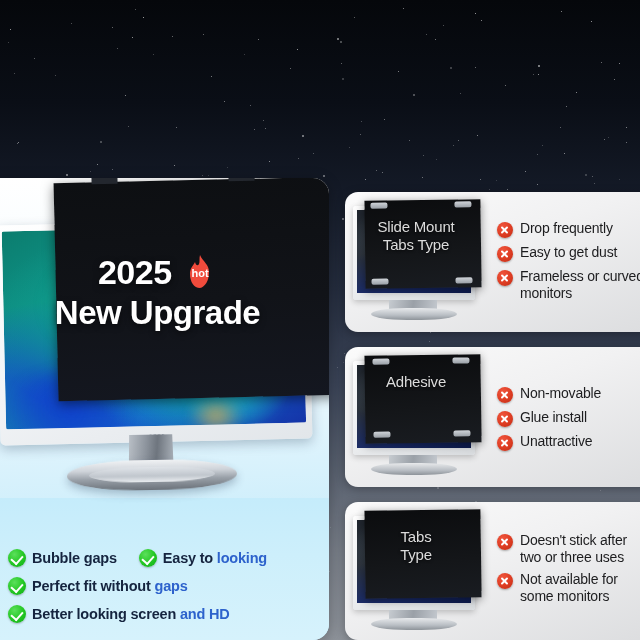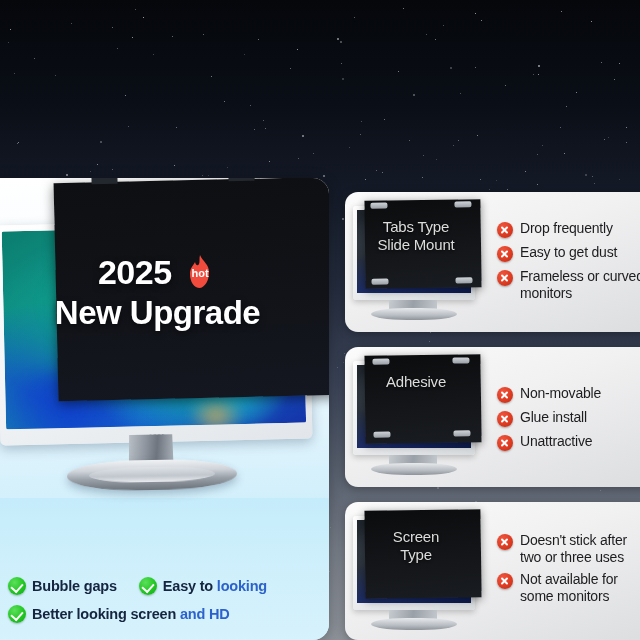--- a/index.html
+++ b/index.html
@@ -805,20 +805,26 @@
             <span class="b-text">Bubble gaps</span>
           </div>
           <div class="b-item">
             <span class="check"></span>
             <span class="b-text">Easy to <em>looking</em></span>
           </div>
         </div>
         <div class="b-row">
           <div class="b-item">
             <span class="check"></span>
+            <span class="b-text">Perfect fit without <em>gaps</em></span>
+          </div>
+        </div>
+        <div class="b-row">
+          <div class="b-item">
+            <span class="check"></span>
             <span class="b-text">Better looking screen <em>and HD</em></span>
           </div>
         </div>
       </div>
   </div>
 
   <div class="cmp" id="cmp1">
     <div class="cmp-mon">
       <div class="cmp-bezel">
         <div class="cmp-screen"></div>
@@ -826,22 +832,22 @@
       <div class="cmp-stand"></div>
       <div class="cmp-base"></div>
       <div class="cmp-filter">
         <div class="clip" style="left:6px;top:2px;"></div>
         <div class="clip" style="left:90px;top:2px;"></div>
         <div class="clip" style="left:6px;top:78px;"></div>
         <div class="clip" style="left:90px;top:78px;"></div>
       </div>
     </div>
     <div class="cmp-label">
+        <div>Slide Mount</div>
         <div>Tabs Type</div>
-        <div>Slide Mount</div>
       </div>
     <div class="cons">
         <div class="c-item">
           <span class="xmark"></span>
           <span class="c-text">Drop frequently</span>
         </div>
         <div class="c-item">
           <span class="xmark"></span>
           <span class="c-text">Easy to get dust</span>
         </div>
@@ -888,21 +894,21 @@
   <div class="cmp" id="cmp3">
     <div class="cmp-mon">
       <div class="cmp-bezel">
         <div class="cmp-screen"></div>
       </div>
       <div class="cmp-stand"></div>
       <div class="cmp-base"></div>
       <div class="cmp-filter"></div>
     </div>
     <div class="cmp-label">
-        <div>Screen</div>
+        <div>Tabs</div>
         <div>Type</div>
       </div>
     <div class="cons">
         <div class="c-item">
           <span class="xmark"></span>
           <span class="c-text">Doesn't stick after two or three uses</span>
         </div>
         <div class="c-item">
           <span class="xmark"></span>
           <span class="c-text">Not available for some monitors</span>

